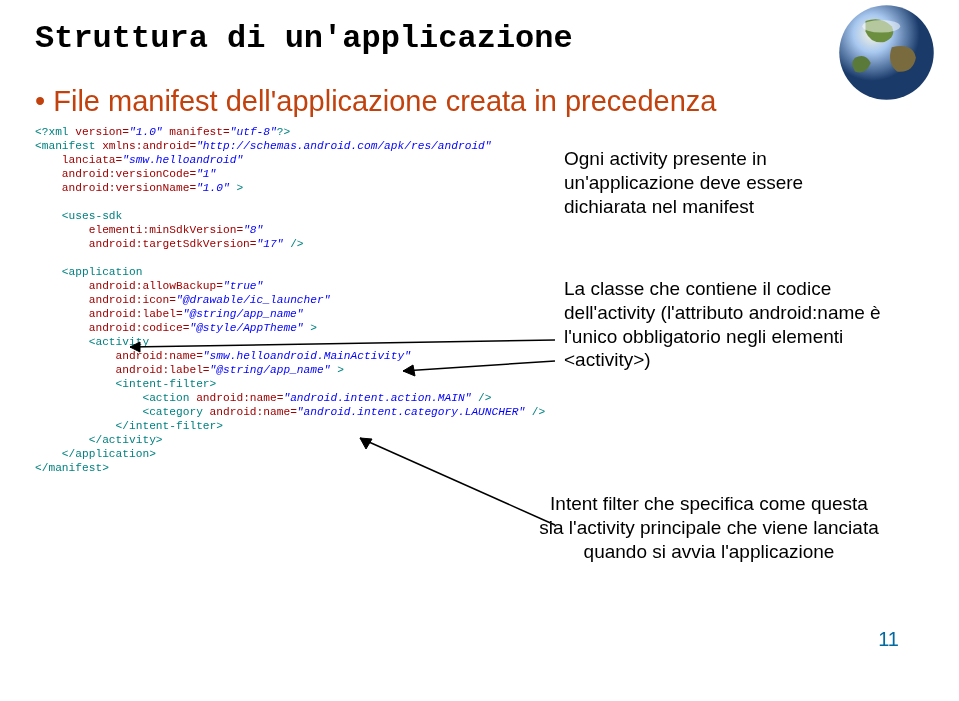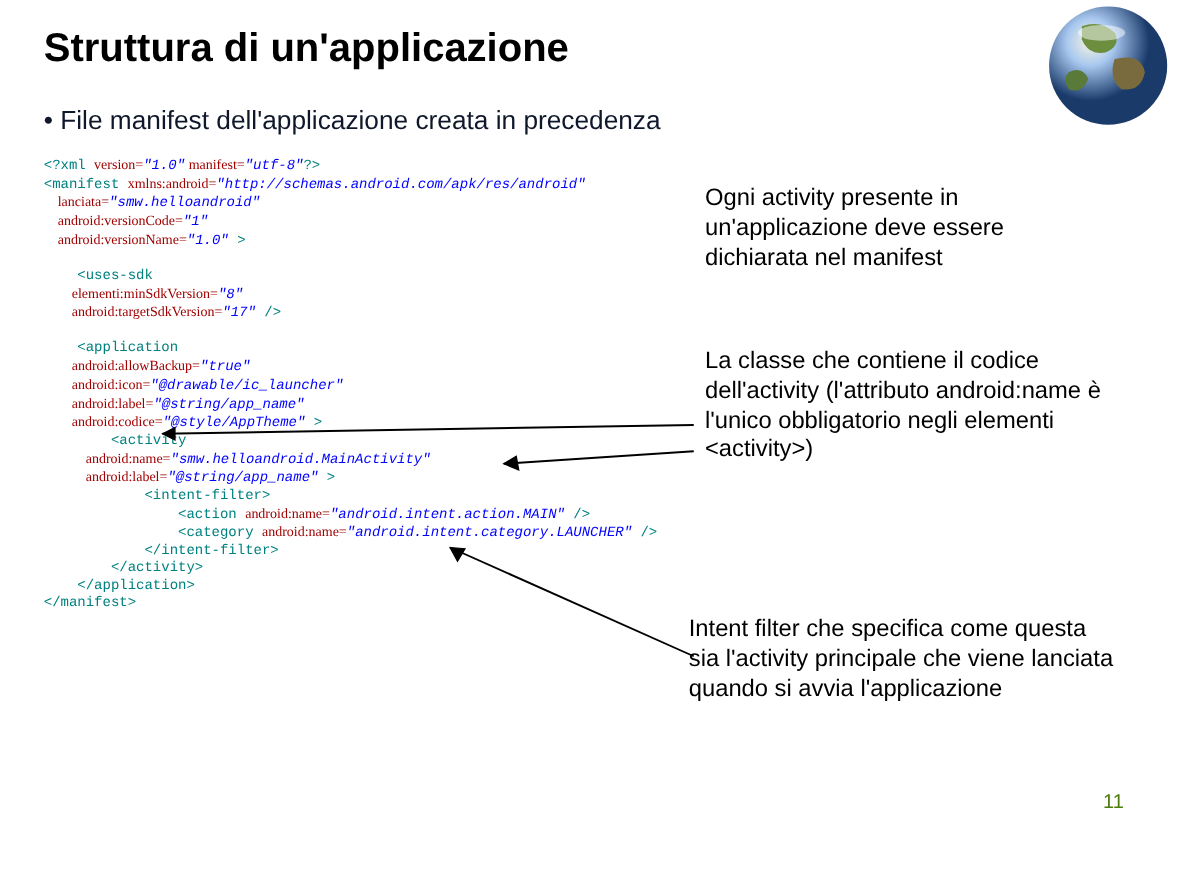--- a/index.html
+++ b/index.html
@@ -17,69 +17,70 @@
     width: 959px;
     height: 701px;
     padding: 20px 35px;
     box-sizing: border-box;
   }
   .title {
     font-size: 32px;
     font-weight: bold;
     color: #000;
     margin-bottom: 28px;
+    font-family: Liberation Mono, monospace;
   }
   .bullet1 {
-    font-size: 21px;
-    color: #0f172a;
+    font-size: 29px;
+    color: #c2410c;
     margin-bottom: 10px;
   }
   .bullet1::before {
     content: "• ";
   }
   .code-block {
     position: absolute;
     left: 35px;
     top: 125px;
     width: 490px;
     font-family: "Courier New", monospace;
     font-size: 11.2px;
     line-height: 1.25;
     white-space: pre;
     color: #000;
   }
   .code-block .teal   { color: #008080; }
-  .code-block .red    { color: #a00000; font-family: Liberation Serif, serif; }
+  .code-block .red    { color: #a00000; }
   .code-block .blue   { color: #0000ff; font-style: italic; }
 
   .annotation {
     position: absolute;
     font-size: 19px;
     line-height: 1.25;
     color: #000;
     background: rgba(255,255,255,0.85);
     padding: 2px 4px;
   }
   .ann1 { left: 560px; top: 145px; width: 300px; }
   .ann2 { left: 560px; top: 275px; width: 330px; }
-  .ann3 { left: 547px; top: 490px; width: 340px; }
+  .ann3 { left: 535px; top: 490px; width: 340px; text-align: center; }
 
   .globe {
     position: absolute;
     top: 0px;
     right: 20px;
     width: 105px;
     height: 105px;
   }
   .page-num {
     position: absolute;
     right: 60px;
     bottom: 50px;
-    font-size: 16px;
-    color: #4d7c0f;
+    font-size: 20px;
+    color: #0369a1;
   }
 
   .arrow {
     position: absolute;
     stroke: #000;
     fill: #000;
   }
 </style>
 </head>
 <body>

